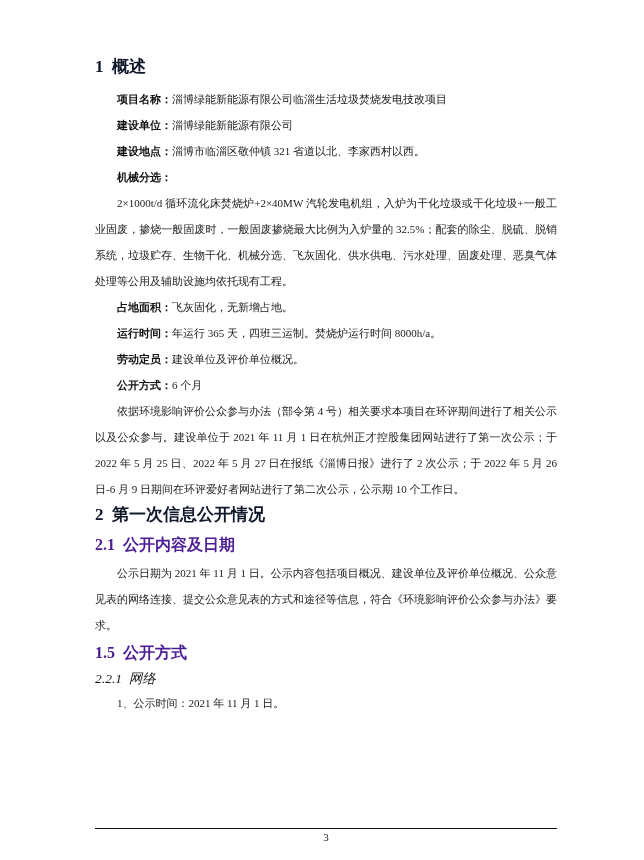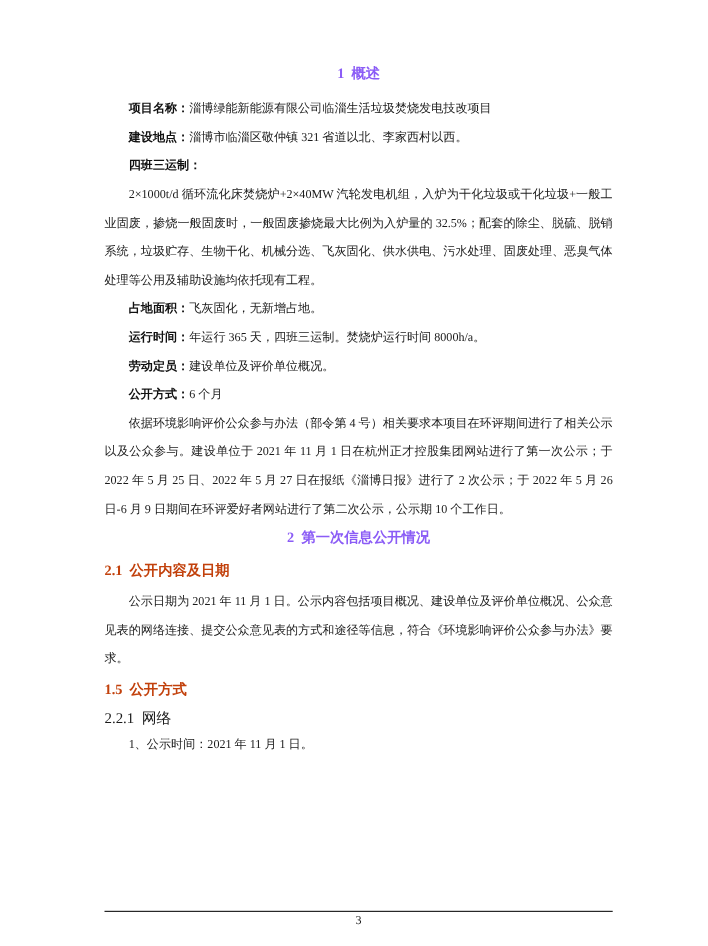--- a/index.html
+++ b/index.html
@@ -13,43 +13,43 @@
   }
   .page {
     position: relative;
     width: 644px;
     height: 860px;
     background: #ffffff;
     padding: 54px 87px 0 95px;
     overflow: hidden;
   }
   h1.doc-h1 {
-    font-size: 13px;
+    font-size: 17px;
     line-height: 26px;
     font-weight: 700;
     margin: 0 0 6px 0;
     white-space: pre-wrap;
-    color: #8b5cf6;
-    text-align: center;
+    color: #0f172a;
   }
   h2.doc-h2 {
-    font-size: 13px;
+    font-size: 16px;
     line-height: 22px;
     font-weight: 700;
     margin: 4px 0 4px 0;
     white-space: pre-wrap;
-    color: #c2410c;
+    color: #4c1d95;
   }
   h3.doc-h3 {
     font-size: 13.5px;
     line-height: 22px;
     font-weight: 400;
     margin: 2px 0 0 0;
     white-space: pre-wrap;
     color: #1a1a1a;
+    font-style: italic;
   }
   p.body {
     font-size: 11px;
     line-height: 26px;
     margin: 0;
     text-align: justify;
     text-indent: 2em;
     color: #1a1a1a;
   }
   p.body b {
@@ -77,24 +77,25 @@
 </style>
 </head>
 <body>
 
 <div class="page">
 
   <h1 class="doc-h1">1  概述</h1>
 
   <p class="body"><b>项目名称：</b><span>淄博绿能新能源有限公司临淄生活垃圾焚烧发电技改项目</span></p>
 
+  <p class="body"><b>建设单位：</b><span>淄博绿能新能源有限公司</span></p>
 
   <p class="body"><b>建设地点：</b><span>淄博市临淄区敬仲镇 321 省道以北、李家西村以西。</span></p>
 
-  <p class="body"><b>四班三运制：</b><span></span></p>
+  <p class="body"><b>机械分选：</b><span></span></p>
 
   <p class="body">2×1000t/d 循环流化床焚烧炉+2×40MW 汽轮发电机组，入炉为干化垃圾或干化垃圾+一般工业固废，掺烧一般固废时，一般固废掺烧最大比例为入炉量的 32.5%；配套的除尘、脱硫、脱销系统，垃圾贮存、生物干化、机械分选、飞灰固化、供水供电、污水处理、固废处理、恶臭气体处理等公用及辅助设施均依托现有工程。</p>
 
   <p class="body"><b>占地面积：</b><span>飞灰固化，无新增占地。</span></p>
 
   <p class="body"><b>运行时间：</b><span>年运行 365 天，四班三运制。焚烧炉运行时间 8000h/a。</span></p>
 
   <p class="body"><b>劳动定员：</b><span>建设单位及评价单位概况。</span></p>
 
 

